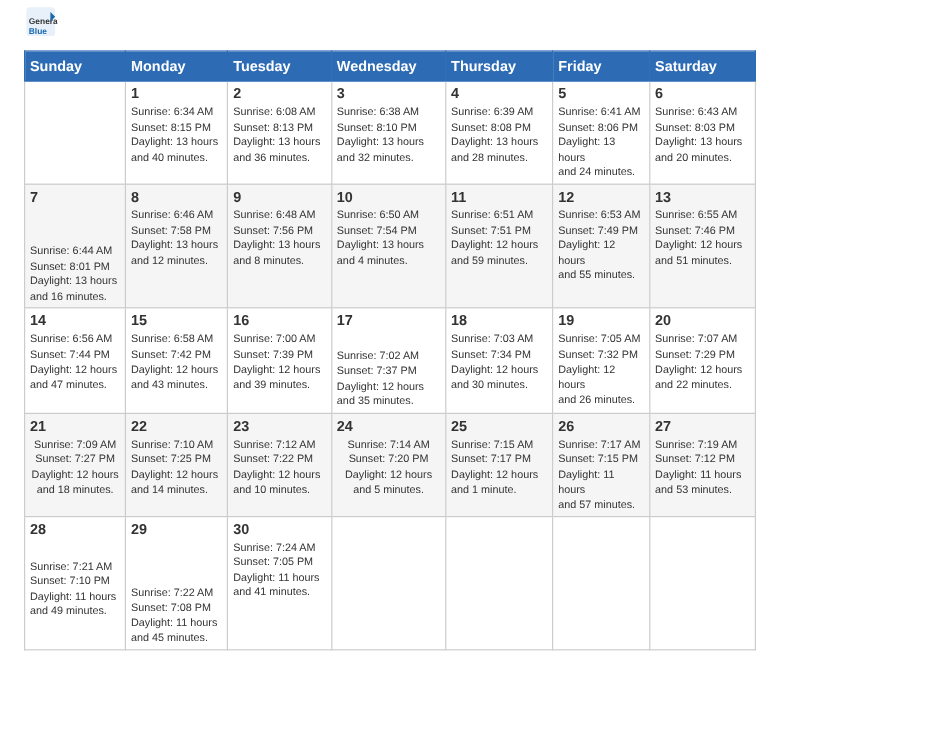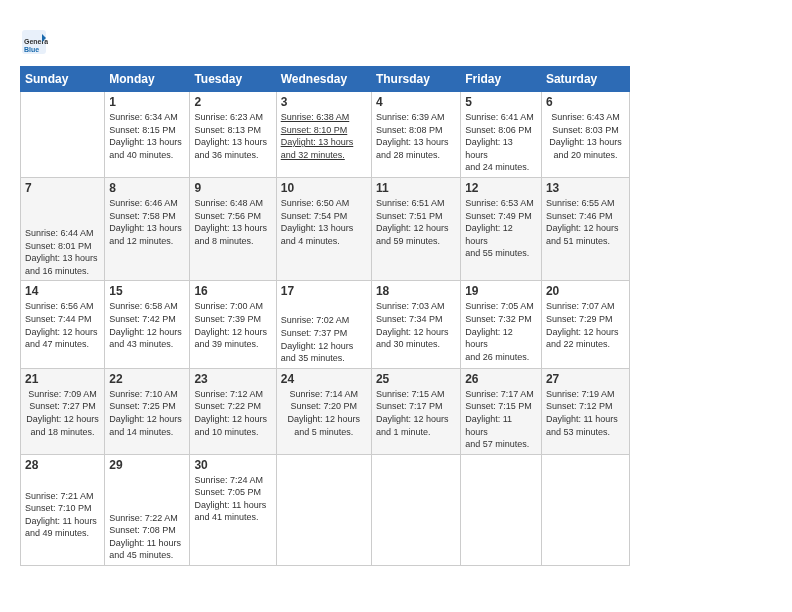--- a/index.html
+++ b/index.html
@@ -6,21 +6,21 @@
     body {
       font-family: Arial, sans-serif;
       background: #fff;
       width: 792px;
       height: 612px;
       overflow: hidden;
     }
     .page {
       width: 650px;
       height: 612px;
-      padding: 28px 20px;
+      padding: 4px 20px;
       background: #fff;
     }
     .header {
       display: flex;
       justify-content: space-between;
       align-items: flex-start;
       margin-bottom: 10px;
     }
     .logo {
       display: flex;
@@ -134,49 +134,49 @@
           <td class="empty-cell"></td>
           <td>
             <span class="day-number">1</span>
             <div class="day-info" style="white-space: pre-line;">Sunrise: 6:34 AM
 Sunset: 8:15 PM
 Daylight: 13 hours
 and 40 minutes.</div>
           </td>
           <td>
             <span class="day-number">2</span>
-            <div class="day-info" style="white-space: pre-line;">Sunrise: 6:23 AM
+            <div class="day-info" style="white-space: pre-line;">Sunrise: 6:08 AM
 Sunset: 8:13 PM
 Daylight: 13 hours
 and 36 minutes.</div>
           </td>
           <td>
             <span class="day-number">3</span>
-            <div class="day-info" style="white-space: pre-line; text-decoration: underline;">Sunrise: 6:38 AM
+            <div class="day-info" style="white-space: pre-line;">Sunrise: 6:38 AM
 Sunset: 8:10 PM
 Daylight: 13 hours
 and 32 minutes.</div>
           </td>
           <td>
             <span class="day-number">4</span>
             <div class="day-info" style="white-space: pre-line;">Sunrise: 6:39 AM
 Sunset: 8:08 PM
 Daylight: 13 hours
 and 28 minutes.</div>
           </td>
           <td>
             <span class="day-number">5</span>
             <div class="day-info" style="white-space: pre-line;">Sunrise: 6:41 AM
 Sunset: 8:06 PM
 Daylight: 13 hours
 and 24 minutes.</div>
           </td>
           <td>
             <span class="day-number">6</span>
-            <div class="day-info" style="white-space: pre-line; text-align: center;">Sunrise: 6:43 AM
+            <div class="day-info" style="white-space: pre-line;">Sunrise: 6:43 AM
 Sunset: 8:03 PM
 Daylight: 13 hours
 and 20 minutes.</div>
           </td>
         </tr>
         <tr>
           <td>
             <span class="day-number">7</span>
             <div class="day-info" style="white-space: pre-line; margin-top: 32px;">Sunrise: 6:44 AM
 Sunset: 8:01 PM

